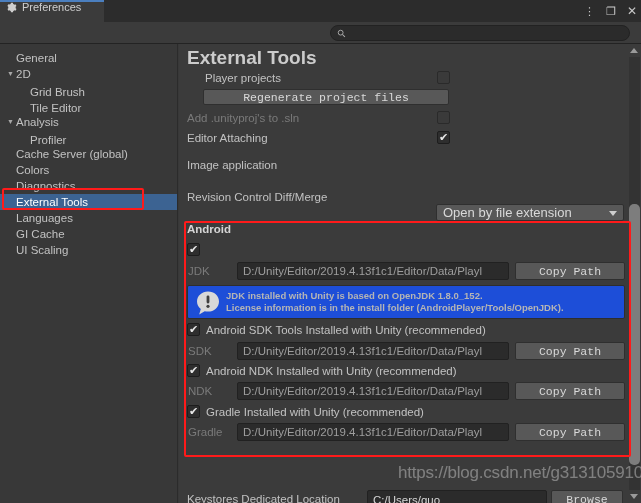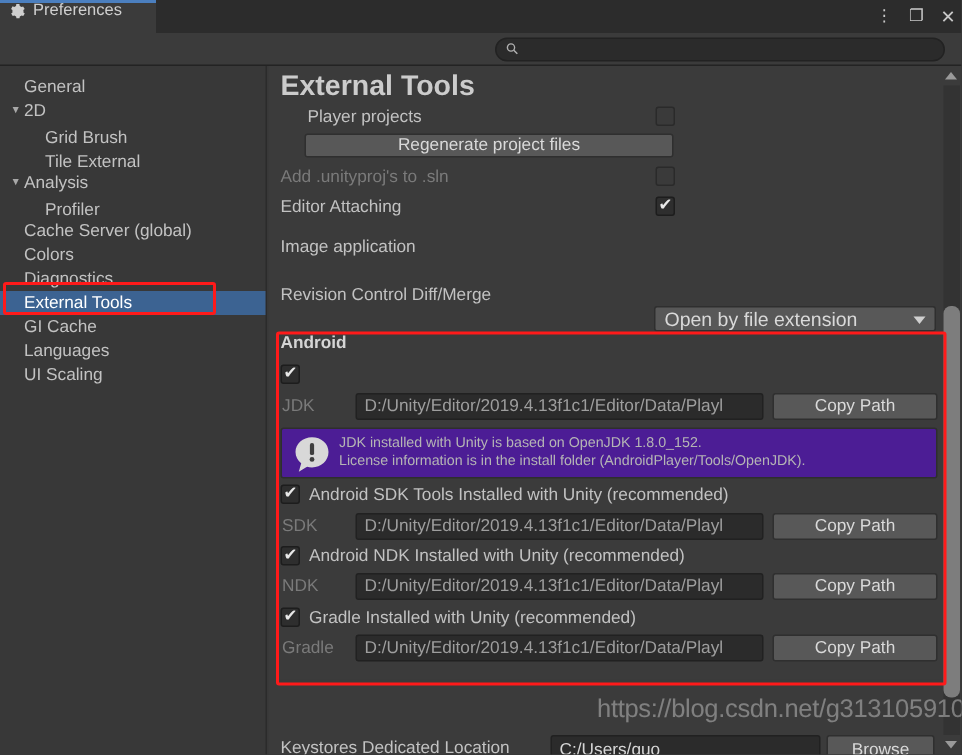--- a/index.html
+++ b/index.html
@@ -94,21 +94,21 @@
   .ucheck.on::after {
     content: "✔"; position: absolute; left: 1px; top: -2px;
     font-size: 11px; color: #e8e8e8; line-height: 14px;
   }
   .ucheck.grey { background: #3a3a3a; border-color: #2a2a2a; }
 
   .ubtn {
     position: absolute; background: #585858; border: 1px solid #2f2f2f;
     border-radius: 2px; color: #d9d9d9; font-size: 11.5px;
     display: flex; align-items: center; justify-content: center;
-    font-family: Liberation Sans, sans-serif;
+    font-family: Liberation Mono, monospace;
   }
   .upopup {
     position: absolute; background: #585858; border: 1px solid #2f2f2f;
     border-radius: 2px; color: #d9d9d9; font-size: 13px;
     display: flex; align-items: center; padding-left: 6px; margin-top: 48px;
   }
   .upopup .caret {
     position: absolute; right: 6px; top: 50%; margin-top: -2px;
     width: 0; height: 0; border-left: 4px solid transparent;
     border-right: 4px solid transparent; border-top: 5px solid #cfcfcf;
@@ -125,22 +125,23 @@
   .groupbox {
     position: absolute; left: 6px; top: 178px; width: 444px; height: 231px;
     background: #3b3b3b;
   }
   .grp-title {
     position: absolute; left: 2px; top: 1px;
     font-size: 11.5px; font-weight: bold; color: #d5d5d5;
   }
 
   .helpbox {
-    position: absolute; background: #4c1d95; border: 1px solid #2e2e2e;
+    position: absolute; background: #1d4ed8; border: 1px solid #2e2e2e;
     border-radius: 2px;
+    font-weight: bold;
   }
   .helpbox .htxt {
     position: absolute; left: 38px; top: 4px;
     font-size: 9.5px; color: #b5b5b5; line-height: 12px; white-space: nowrap;
   }
   .helpicon { position: absolute; left: 7px; top: 4px; }
 
   
   .vscroll {
     position: absolute; right: 0; top: 44px; width: 13px; height: 459px;
@@ -206,21 +207,21 @@
         <span>General</span>
       </div>
     <div class="snode lvl0">
         <span class="tw">▼</span>
         <span>2D</span>
       </div>
     <div class="snode lvl2">
         <span>Grid Brush</span>
       </div>
     <div class="snode lvl2">
-        <span>Tile External</span>
+        <span>Tile Editor</span>
       </div>
     <div class="snode lvl0">
         <span class="tw">▼</span>
         <span>Analysis</span>
       </div>
     <div class="snode lvl2">
         <span>Profiler</span>
       </div>
     <div class="snode lvl1">
         <span>Cache Server (global)</span>
@@ -228,24 +229,24 @@
     <div class="snode lvl1">
         <span>Colors</span>
       </div>
     <div class="snode lvl1">
         <span>Diagnostics</span>
       </div>
     <div class="snode lvl1 sel">
         <span>External Tools</span>
       </div>
     <div class="snode lvl1">
+        <span>Languages</span>
+      </div>
+    <div class="snode lvl1">
         <span>GI Cache</span>
-      </div>
-    <div class="snode lvl1">
-        <span>Languages</span>
       </div>
     <div class="snode lvl1">
         <span>UI Scaling</span>
       </div>
   </div>
 
   <div class="main">
 
     <div class="panel-title">External Tools</div>
 

